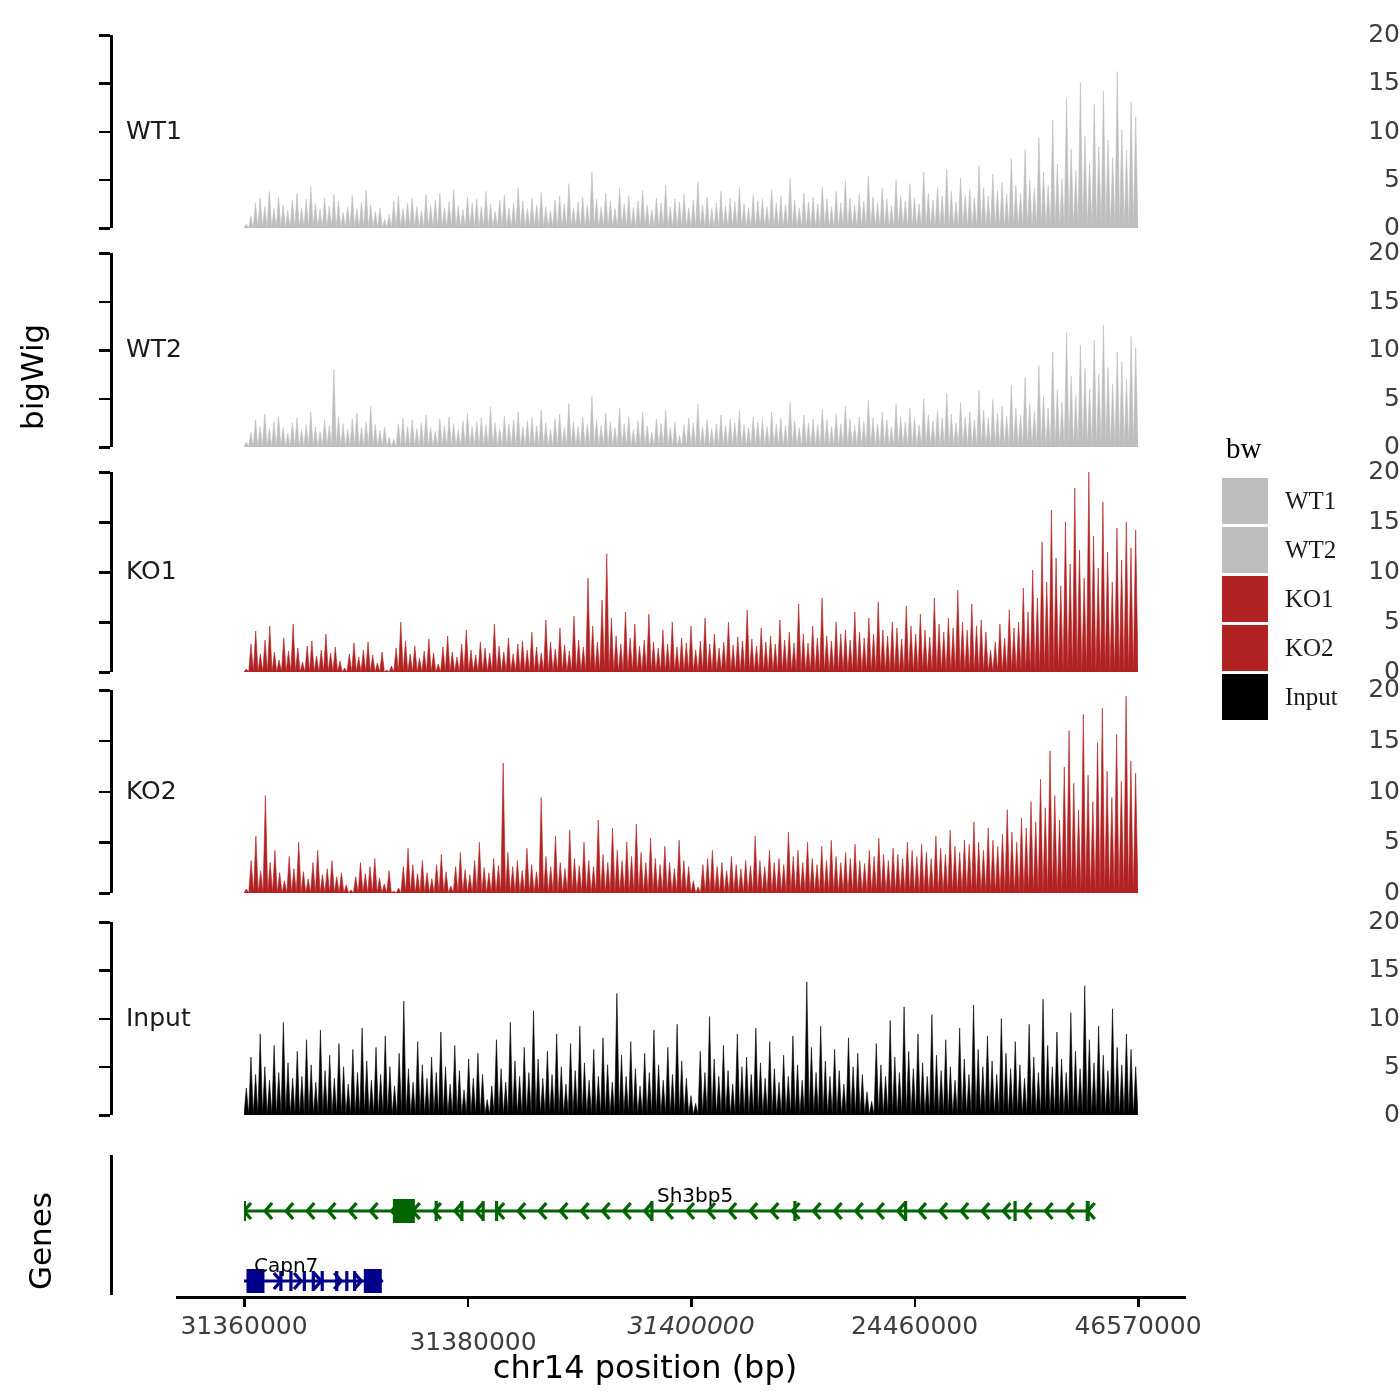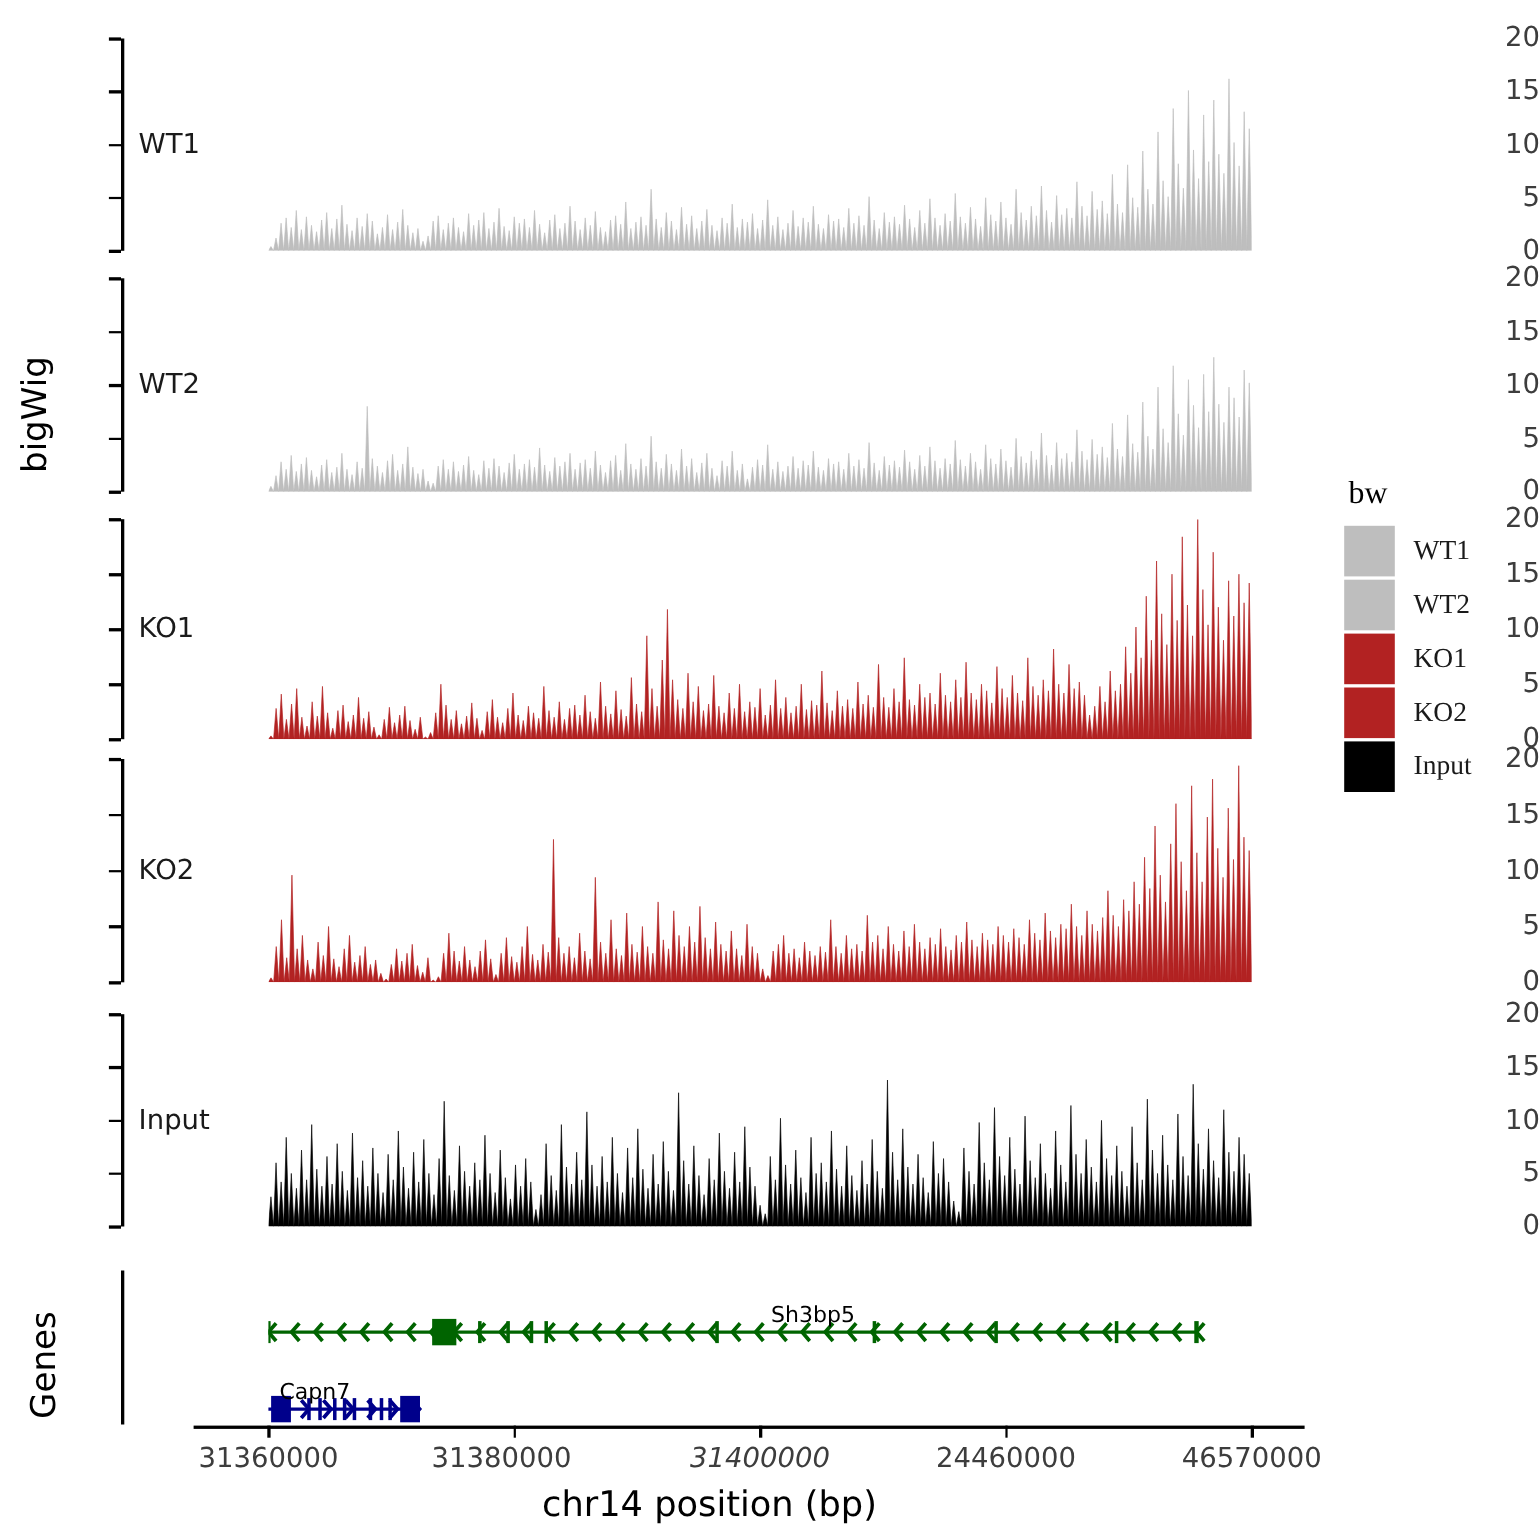--- a/index.html
+++ b/index.html
@@ -260,30 +260,30 @@
             <rect x="35.2775" y="3" width="3.2" height="20" fill="#00008b"></rect>
             <rect x="45.334999999999994" y="3" width="3.2" height="20" fill="#00008b"></rect>
             <rect x="58.745000000000005" y="3" width="3.2" height="20" fill="#00008b"></rect>
             <rect x="67.685" y="3" width="3.2" height="20" fill="#00008b"></rect>
             <rect x="76.625" y="3" width="3.2" height="20" fill="#00008b"></rect>
             <rect x="91.1525" y="3" width="3.2" height="20" fill="#00008b"></rect>
             <rect x="101.21000000000001" y="3" width="3.2" height="20" fill="#00008b"></rect>
             <rect x="109.0325" y="3" width="3.2" height="20" fill="#00008b"></rect>
           </svg></div>
       </div>
-  <div class="gene-label" style="left: 657px; top: 33px; margin-left: 44px;">Sh3bp5</div>
+  <div class="gene-label" style="left: 657px; top: 33px;">Sh3bp5</div>
       <div class="gene-label" style="left: 254px; top: 103px;">Capn7</div>
     </div>
 
   <div id="xaxis-line"></div>
   <div id="xaxis-ticks">
       <div class="xtick" style="left: 243px;"></div>
       <div class="xticklab" style="left: 244px;">31360000</div>
       <div class="xtick" style="left: 466.5px;"></div>
-      <div class="xticklab" style="left: 456px;">31380000</div>
+      <div class="xticklab" style="left: 473px; margin-top: 16px;">31380000</div>
       <div class="xtick" style="left: 690px;"></div>
       <div class="xticklab" style="left: 691px; font-style: italic;">31400000</div>
       <div class="xtick" style="left: 913.5px;"></div>
       <div class="xticklab" style="left: 914.5px;">24460000</div>
       <div class="xtick" style="left: 1137px;"></div>
       <div class="xticklab" style="left: 1138px;">46570000</div>
     </div>
   <div id="xlab">chr14 position (bp)</div>
 
   <div id="legend">

